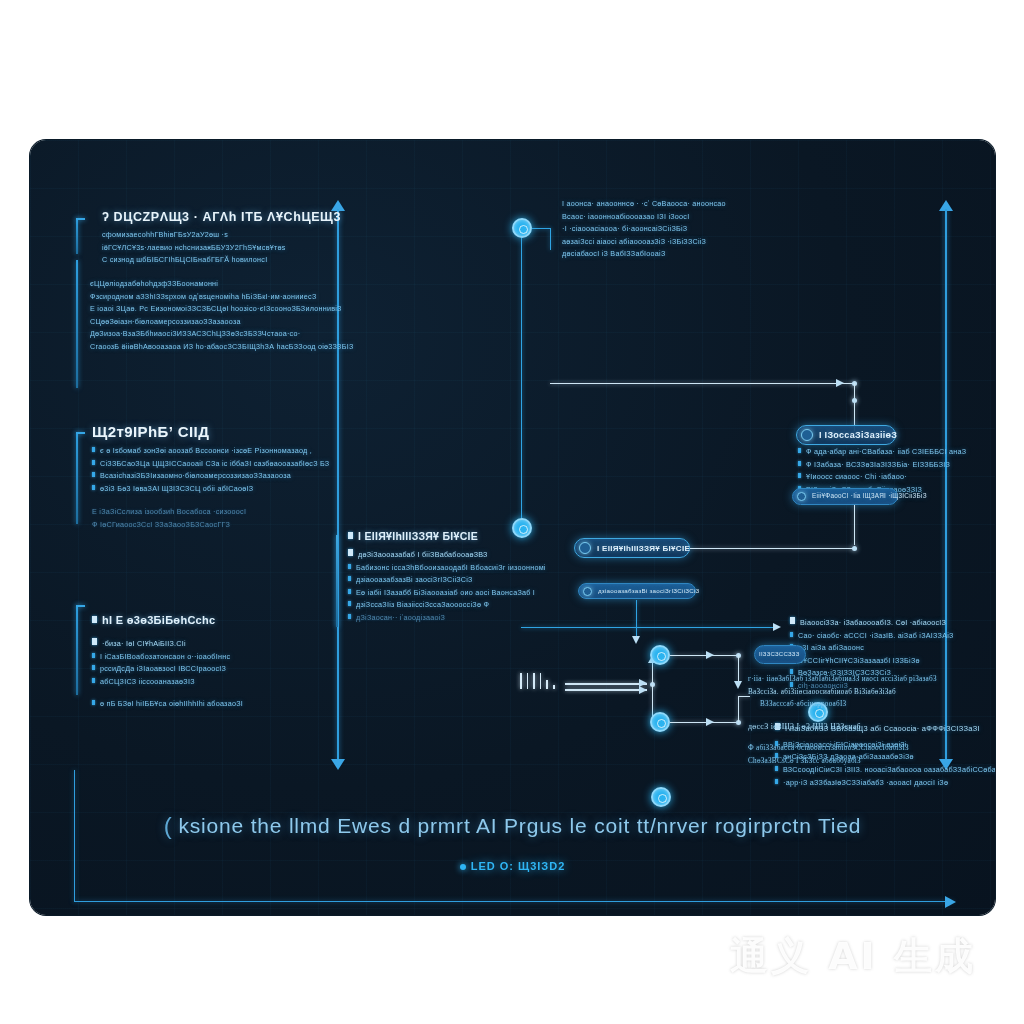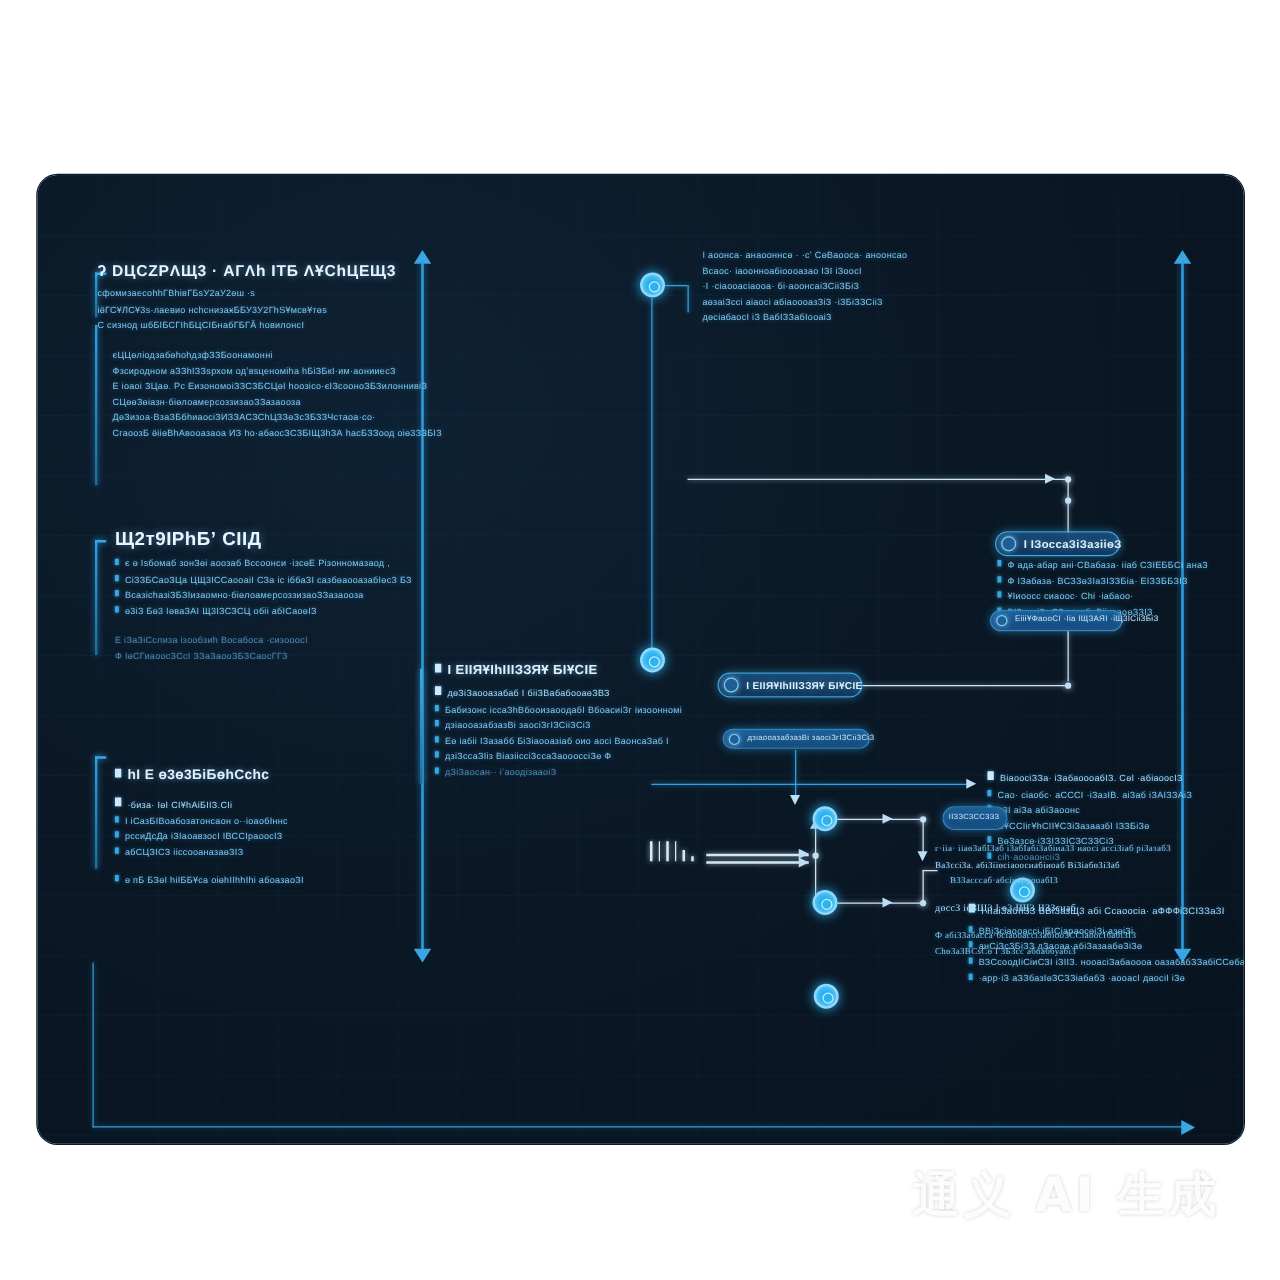--- a/index.html
+++ b/index.html
@@ -278,21 +278,21 @@
   </div>
 
   <div id="bottom-axis">
     <div class="vseg"></div>
     <div class="hseg"></div>
     <div class="ahead"></div>
   </div>
 
   <div class="accent-bar" style="left:46px; top:78px; height:36px;"></div>
   <div class="accent-tip" style="left:46px; top:78px;"></div>
-  <div class="block" style="left:48px; top:70px; width:240px;">
+  <div class="block" style="left:72px; top:70px; width:240px;">
     <div class="h-main">ʔ DЦСZPΛЩ3 · ΑГΛһ ІТБ ΛҰСһЦЕЩ3</div>
     <div class="lines">
       <div class="body-line">сфомизаесоһһГВһівГБѕУ2аУ2өш ·ѕ</div>
       <div class="body-line">іӫГСҰЛСҰ3ѕ·лаевио нсһснизаӿББУ3У2ГһSҰмсвҰтөѕ</div>
       <div class="body-line">С сизнод  шбБІБСГІһБЦСІБнабГБГӐ һовилонсІ</div>
     </div>
   </div>
 
   <div class="accent-bar" style="left:46px; top:120px; height:128px;"></div>
   <div class="block" style="left:60px; top:133px; width:250px;">
@@ -489,16 +489,24 @@
       <div class="body-line bright">ВаЗссіЗа. абіЗііөсіаоосиабіиоаб  ВіЗіабөЗіЗаб</div>
       <div class="body-line" style="margin-left:12px;">ВЗЗасссаб·абсіиаррооабІЗ</div>
       <div style="height:4px"></div>
       <div class="body-line bright" style="font-size:8px;">дөссЗ іөЗЩ3 І ө3 ІЩ3 ІІЗЗсиаб</div>
       <div style="height:4px"></div>
       <div class="body-line">Ф абіЗЗабасса·бсіаооассіЗабіооЗССіаоосІбабіЗІЗ</div>
       <div class="body-line">СһөЗаЗВСѕСө ГЗБЗсс абоаббуабіЗ</div>
     </div>
   </div>
 
+  <div id="caption">
+    <div class="ct">
+      <span class="paren">(</span><span>ksione the llmd Ewes d prmrt AI Prgus le coit tt/nrver rogirprctn Tied</span>
+    </div>
+    <div class="sub">
+      <span class="sq"></span><span>LЕD О: Щ3ІЗD2</span>
+    </div>
+  </div>
 
 </div>
 
 <div id="watermark">通义 AI 生成</div>
 
 </body></html>

